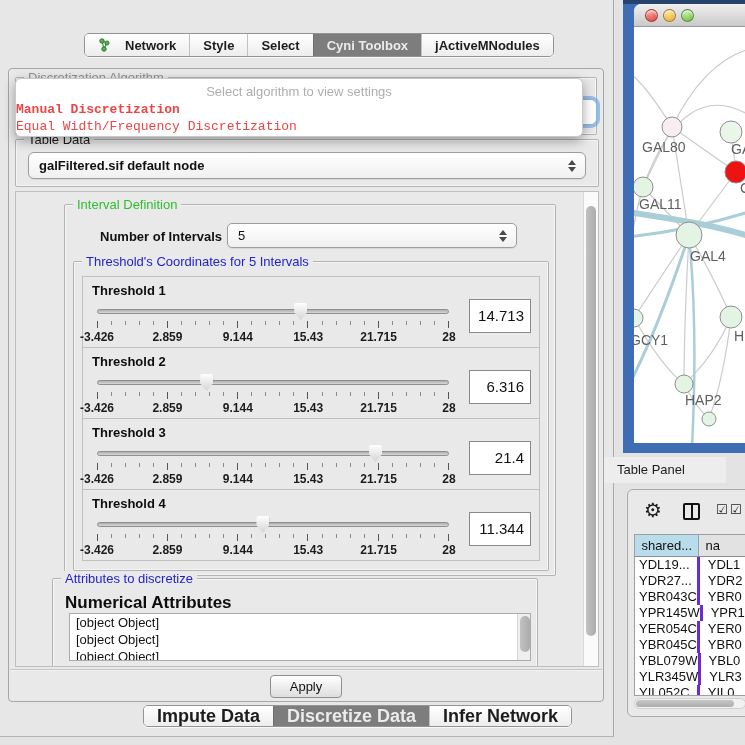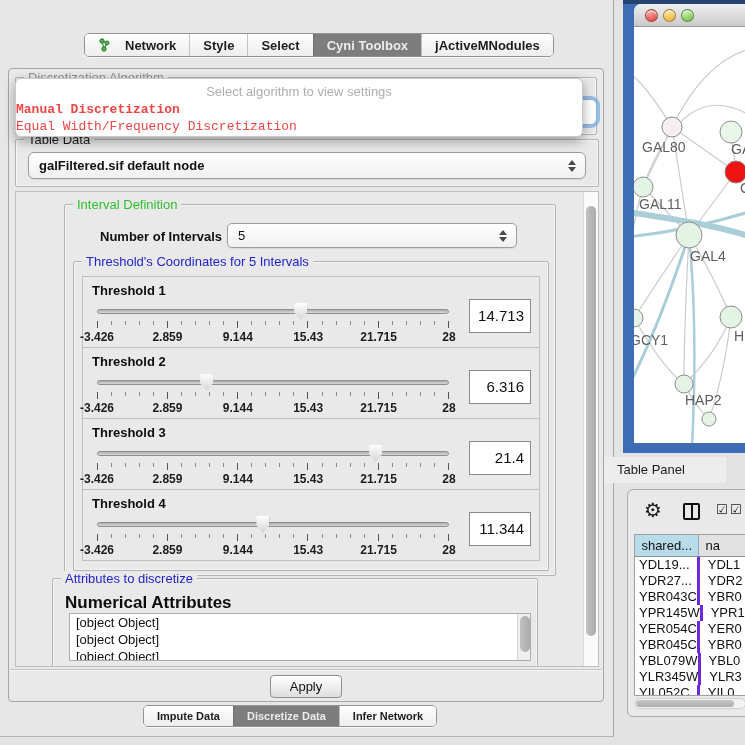--- a/index.html
+++ b/index.html
@@ -20,21 +20,21 @@
   
   .seg-tabs { position:absolute; display:flex; height:24px; border:1px solid #939393;
     border-radius:5px; overflow:hidden; background:#f4f4f4; box-shadow:0 1px 0 rgba(255,255,255,.7); }
   .seg { display:flex; align-items:center; justify-content:center; gap:14px;
     font-size:13px; font-weight:bold; color:#1d1d1d; padding:0 13px;
     background:linear-gradient(#ffffff,#ededed); border-left:1px solid #c2c2c2; }
   .seg:first-child { border-left:none; }
   .seg.selected { background:#7d7d7d; color:#ececec; border-left-color:#6f6f6f; }
   #top-tabs { left:84px; top:33px; }
   #bottom-tabs { left:143px; top:705px; height:22px; }
-  #bottom-tabs .seg { font-size:11px; }
+  #bottom-tabs .seg { font-size:18px; }
 
   
   #outer-panel { position:absolute; left:8px; top:68px; width:596px; height:634px;
     background:#e9e9e9; border:1px solid #a6a6a6; border-radius:4px; }
 
   .group { position:absolute; border:1px solid #b3b3b3; border-radius:2px;
     box-shadow:inset 0 0 0 1px rgba(255,255,255,.55); }
   .group-title { position:absolute; top:-8px; left:8px; background:#e9e9e9;
     padding:0 4px; font-size:13px; line-height:15px; white-space:nowrap; }
   .gt-green { color:#2fbe2f; }

